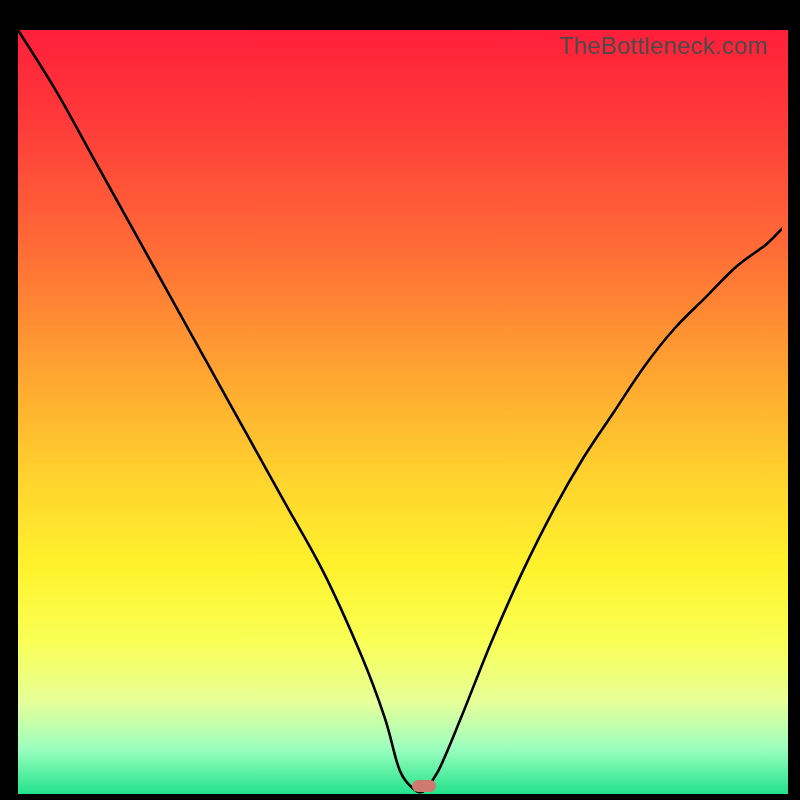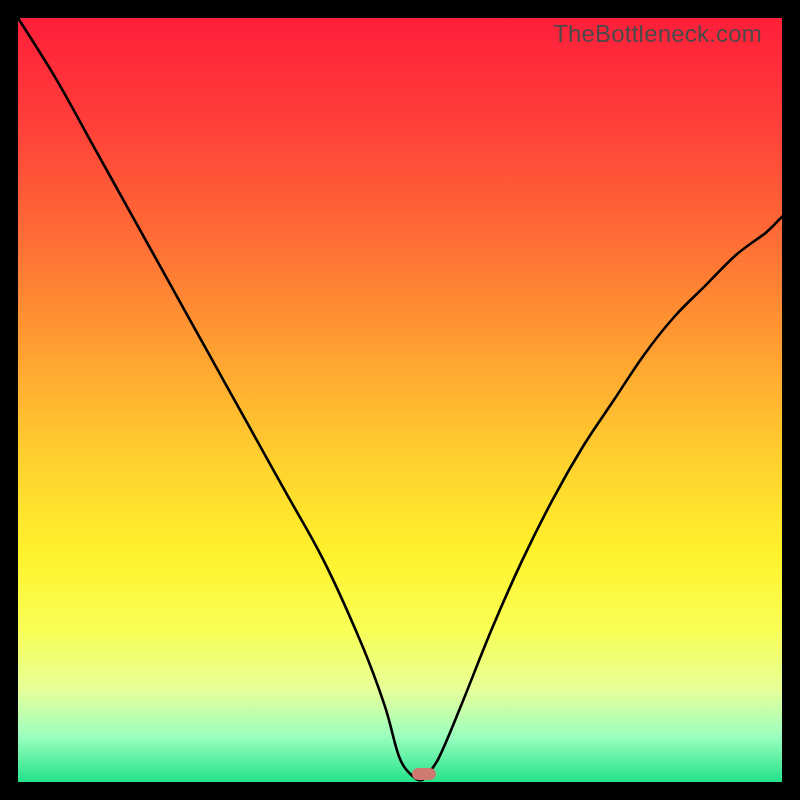--- a/index.html
+++ b/index.html
@@ -13,36 +13,37 @@
   }
   .frame {
     position: relative;
     width: 800px;
     height: 800px;
     background: #000;
   }
   .plot-area {
     position: absolute;
     left: 18px;
-    top: 18px;
+    top: 30px;
     width: 764px;
     height: 764px;
     background: linear-gradient(
       to bottom,
       #ff1f3a 0%,
       #ff3a3a 12%,
       #ff6a36 28%,
       #ffa531 45%,
       #ffd12e 58%,
       #fff22c 70%,
       #f9ff55 80%,
       #e6ff99 88%,
       #9cffbf 94%,
       #23e28b 100%
     );
+    padding-left: 6px;
   }
   .watermark {
     position: absolute;
     top: 2px;
     right: 20px;
     color: #4a4a4a;
     font-size: 24px;
     font-weight: 500;
     letter-spacing: 0.2px;
     user-select: none;

